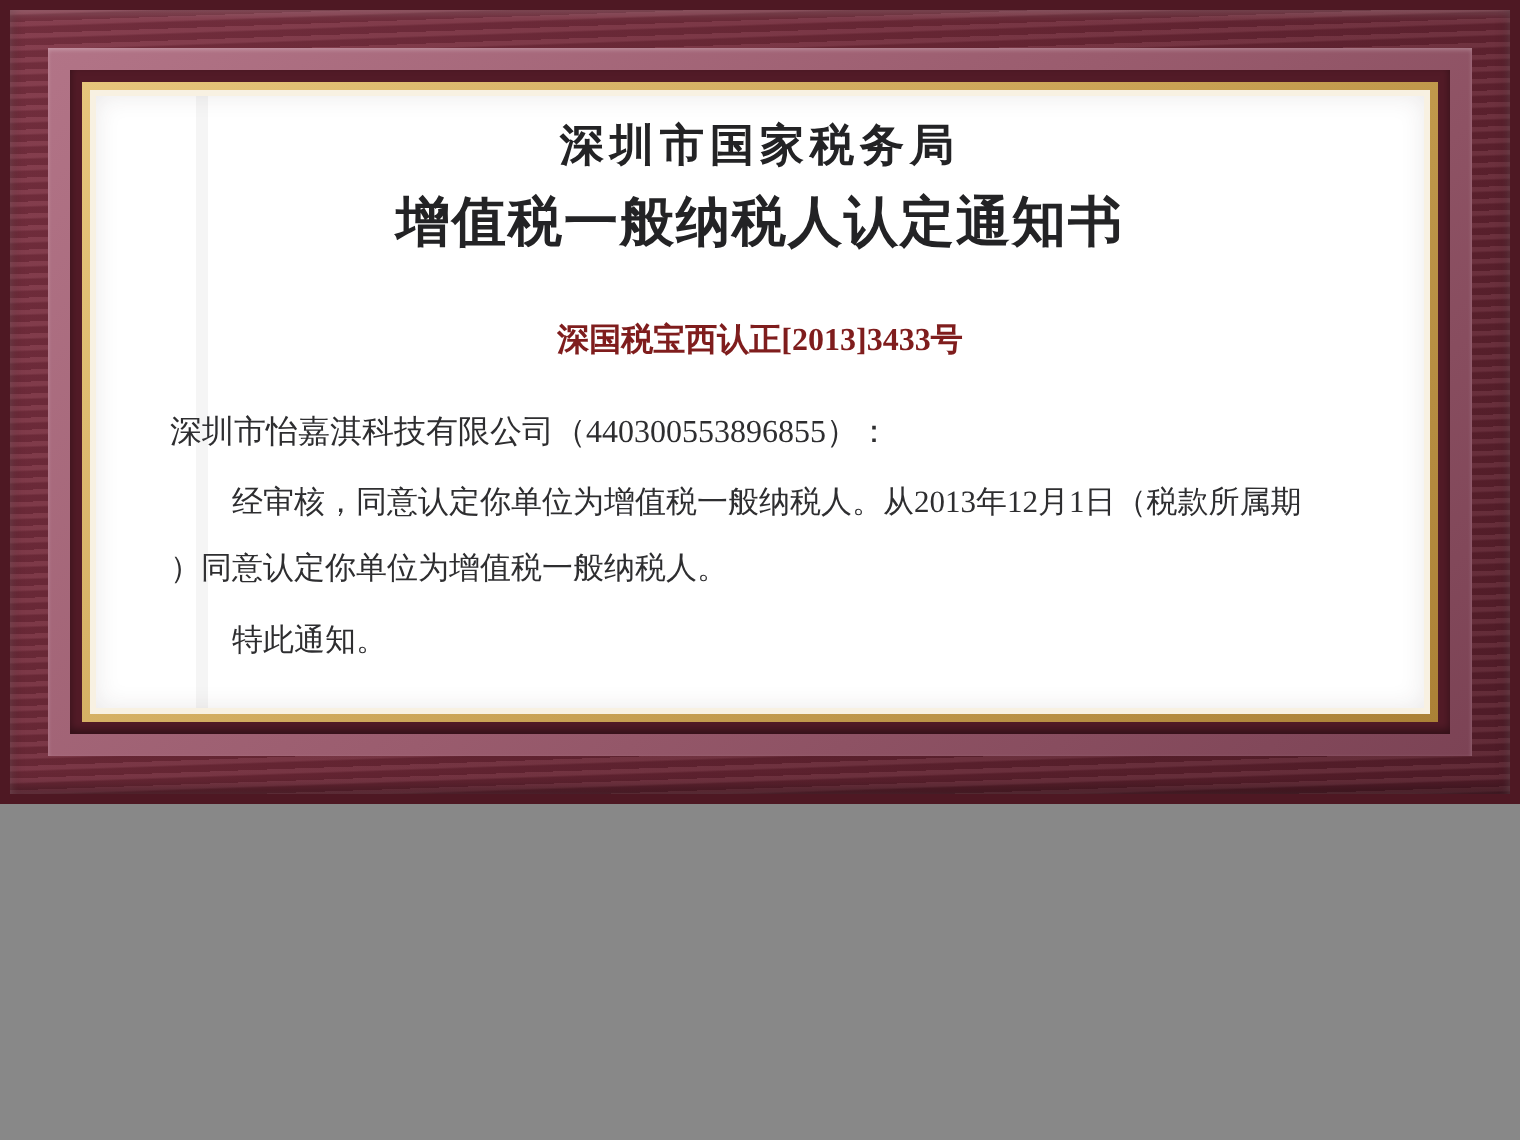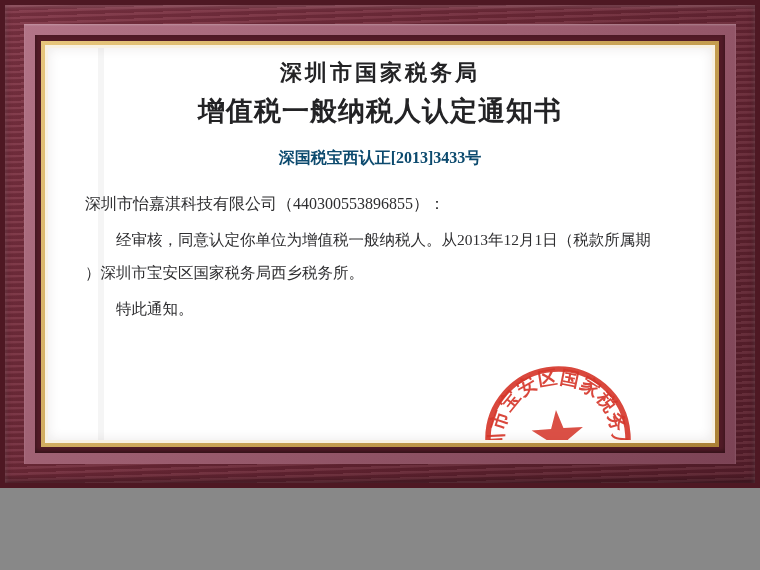--- a/index.html
+++ b/index.html
@@ -2,21 +2,21 @@
 <html style="--frame-dark: #4e1823; --frame-band: #6f2938; --frame-highlight: #9a5c6e; --frame-inner: #521b27; --gold: #c9a254; --liner: #f8f1e2; --paper: #ffffff; --seal-red: #d3291c; --ink: #2e2e30; --date-ink: #4a4850;"><head>
 <meta charset="utf-8">
 <style>
   html,body{margin:0;padding:0;background:#888;}
   .photo{
     width:760px;height:570px;position:relative;overflow:hidden;
     font-family:"Liberation Serif","DejaVu Serif",serif;
   }
   .photo, .photo *{box-sizing:border-box;}
   
-  .f1{width:760px;height:488px;background:var(--frame-dark,#4e1823);padding:5px;}
+  .f1{width:760px;height:402px;background:var(--frame-dark,#4e1823);padding:5px;}
   .f2{width:100%;height:100%;padding:19px;
       background:
         repeating-linear-gradient(178deg, rgba(255,255,255,.06) 0 2px, rgba(0,0,0,.10) 3px 6px),
         linear-gradient(135deg,#7e3344 0%, var(--frame-band,#6f2938) 45%, #571e2b 100%);
       box-shadow:inset 0 2px 5px rgba(255,255,255,.18), inset 0 -3px 7px rgba(0,0,0,.35);}
   .f3{width:100%;height:100%;padding:11px;
       background:linear-gradient(135deg,#b27487 0%, var(--frame-highlight,#9a5c6e) 50%, #7c4355 100%);
       box-shadow:inset 0 1px 2px rgba(255,255,255,.25);}
   .f4{width:100%;height:100%;padding:6px;background:var(--frame-inner,#521b27);
       box-shadow:inset 0 -2px 4px rgba(0,0,0,.4);}
@@ -25,21 +25,21 @@
   .f6{width:100%;height:100%;padding:3px;background:var(--liner,#f8f1e2);}
   .paper{width:100%;height:100%;background:var(--paper,#ffffff);position:relative;
       box-shadow:inset 0 0 12px rgba(60,40,40,.10);color:var(--ink,#2e2e30);overflow:hidden;}
   
   .fold{position:absolute;left:50px;top:0;width:6px;height:100%;
       background:rgba(110,110,115,.07);}
   .issuer{margin-top:10px;text-align:center;font-size:22px;font-weight:bold;
       letter-spacing:3px;color:#232325;}
   .title{margin-top:5px;text-align:center;font-size:27px;font-weight:bold;
       letter-spacing:1px;color:#232325;}
-  .docnum{margin-top:19px;text-align:center;font-size:16px;font-weight:bold;color:#0c4a6e;}
+  .docnum{margin-top:31px;text-align:center;font-size:16px;font-weight:bold;color:#7f1d1d;}
   .recipient{margin:25px 34px 0 37px;font-size:16px;}
   .body1{margin:8px 30px 0 37px;font-size:15.5px;text-indent:2em;line-height:33px;font-family:Liberation Serif, serif;}
   .body2{margin:0 30px 0 37px;font-size:15.5px;line-height:33px;}
   .closing{margin:3px 30px 0 37px;font-size:15.5px;text-indent:2em;line-height:33px;}
   
   .seal{position:absolute;left:430px;top:311px;width:160px;height:160px;
       transform:rotate(-4deg);opacity:.93;}
   .seal svg{display:block;}
   .date{position:absolute;left:440px;top:396px;font-size:20px;font-weight:bold;
       color:var(--date-ink,#4a4850);letter-spacing:.5px;mix-blend-mode:multiply;z-index:2;
@@ -57,21 +57,21 @@
             <div class="f6">
               <div class="paper">
 
                 <div class="fold"></div>
 
                 <div class="issuer">深圳市国家税务局</div>
                 <div class="title">增值税一般纳税人认定通知书</div>
                 <div class="docnum">深国税宝西认正[2013]3433号</div>
                 <div class="recipient">深圳市怡嘉淇科技有限公司（440300553896855）：</div>
                 <div class="body1">经审核，同意认定你单位为增值税一般纳税人。从2013年12月1日（税款所属期</div>
-                <div class="body2">）深圳市宝安区国家税务局西乡税务所。</div>
+                <div class="body2">）同意认定你单位为增值税一般纳税人。</div>
                 <div class="closing">特此通知。</div>
 
                 <div class="seal">
                   <svg width="160" height="160" viewBox="0 0 160 160" xmlns="http://www.w3.org/2000/svg">
                     <defs>
                       <path id="ringPath" d="M 32.4 107.5 A 55 55 0 1 1 127.6 107.5" fill="none"></path>
                     </defs>
                     <circle cx="80" cy="80" r="70" fill="none" stroke="#d3291c" stroke-width="5.5" opacity="0.92"></circle>
                     <text font-size="19" font-weight="bold" fill="#d3291c" opacity="0.92" letter-spacing="1" style="font-family:'DejaVu Sans','Liberation Sans',sans-serif;">
                       <textPath href="#ringPath">深圳市宝安区国家税务局西乡税务所</textPath>

